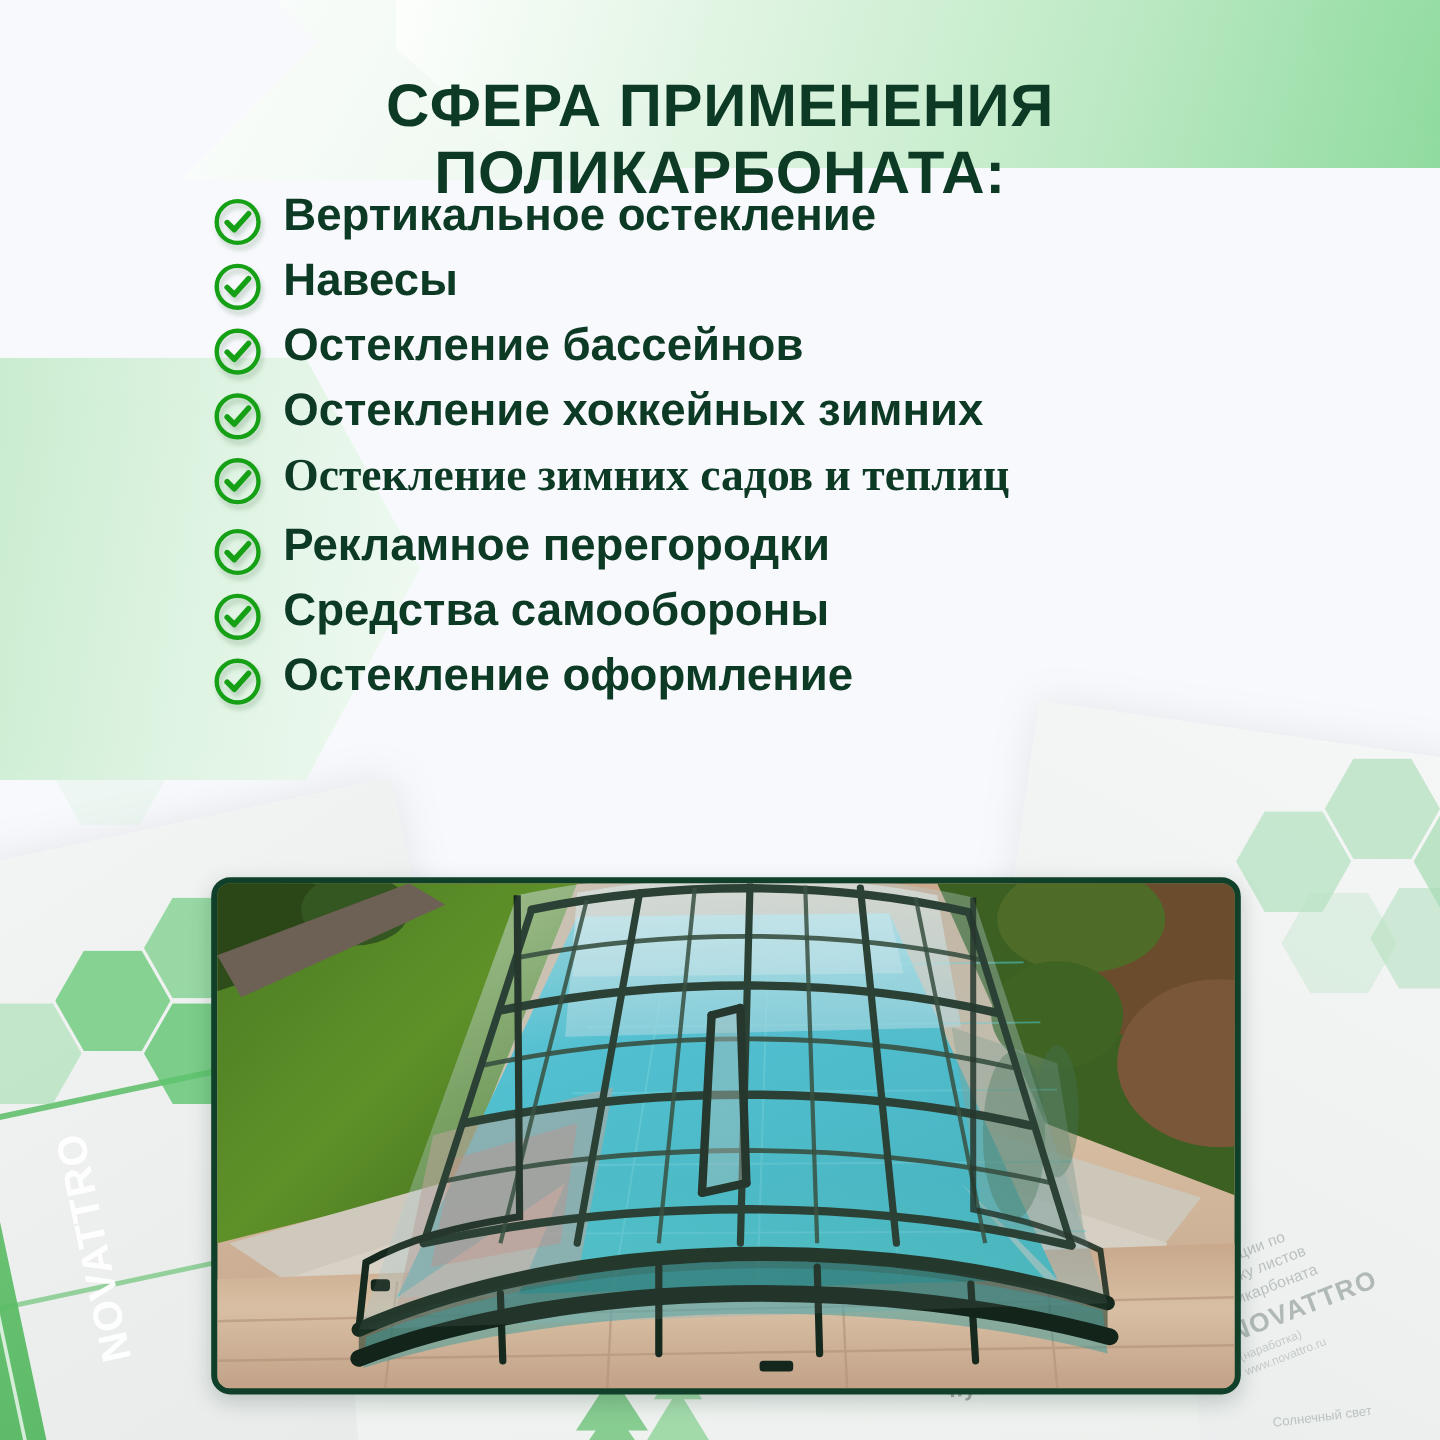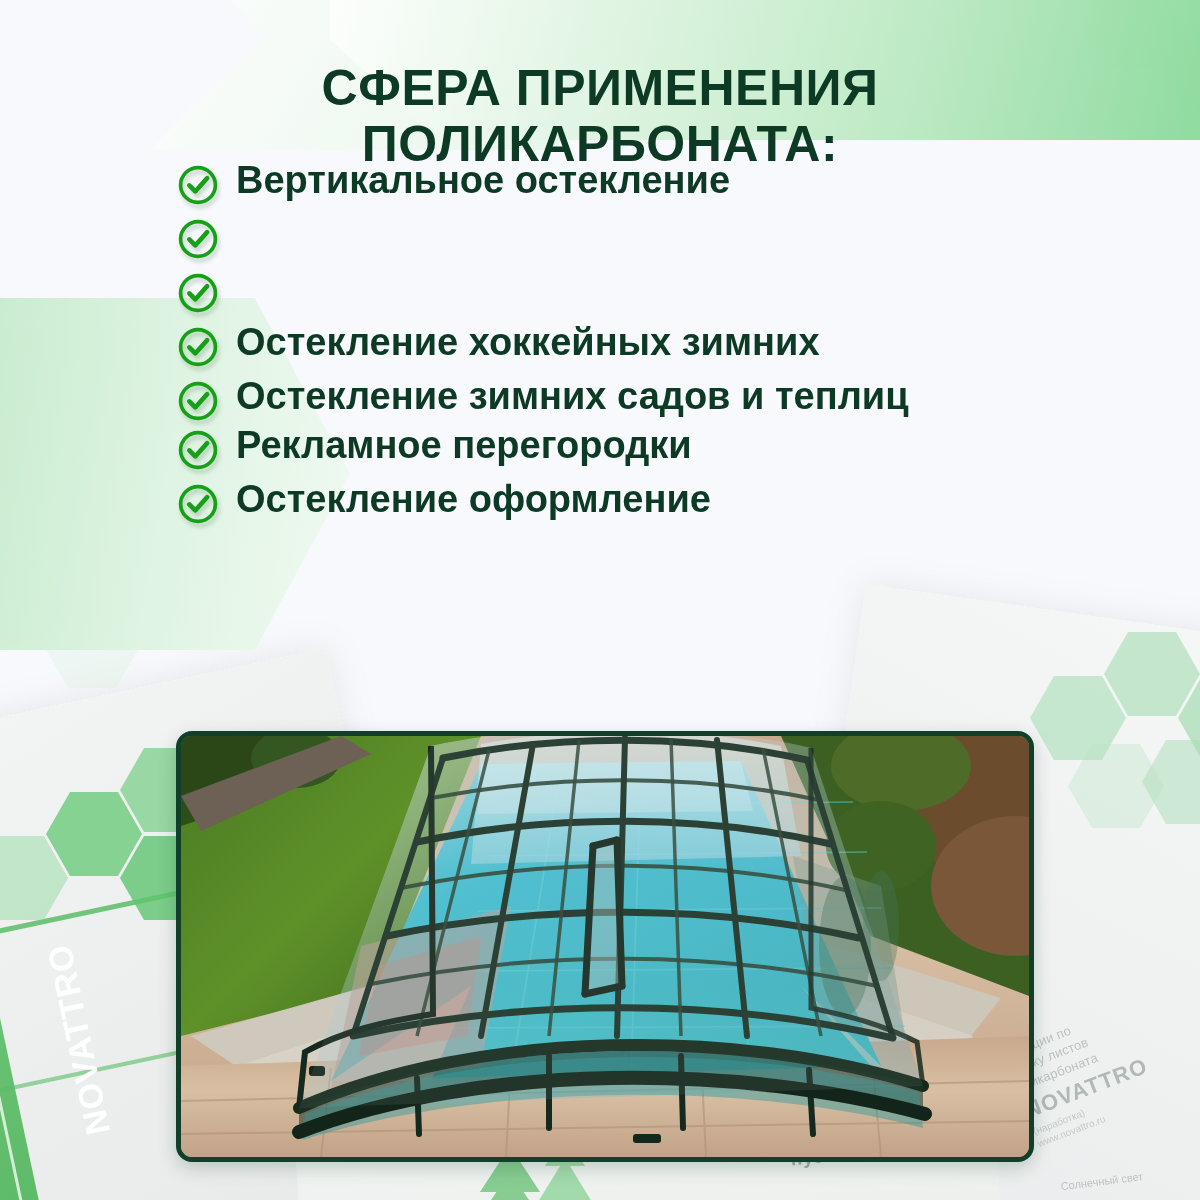--- a/index.html
+++ b/index.html
@@ -144,21 +144,21 @@
   
   .list{
     position:absolute;left:176px;top:160px;width:900px;
     z-index:6;
     text-align:center;
   }
   .item{
     display:flex;align-items:flex-start;
     margin-bottom:7px;
   }
-  .item.tight{margin-bottom:2px;}
+  .item.tight{margin-bottom:12px;font-family:Liberation Serif, serif;}
   .chk{
     flex:0 0 auto;
     width:44px;height:44px;
     margin-right:16px;margin-top:3px;
     filter:drop-shadow(2px 4px 2px rgba(60,110,70,.28));
   }
   .chk svg{display:block;width:44px;height:44px;}
   .item-label{
     color:#0d3a24;
     font-weight:700;
@@ -270,29 +270,31 @@
       <span class="item-label">Вертикальное остекление</span>
     </div>
 
     <div class="item">
       <span class="chk">
         <svg viewBox="0 0 48 48" aria-hidden="true">
           <circle cx="24" cy="24" r="19" fill="none" stroke="#16a016" stroke-width="4"></circle>
           <path d="M14.5 24.5 L21 31 L34 16.5" fill="none" stroke="#16a016" stroke-width="5" stroke-linecap="round" stroke-linejoin="round"></path>
         </svg>
       </span>
-    </div>
-
-    <div class="item">
-      <span class="chk">
-        <svg viewBox="0 0 48 48" aria-hidden="true">
-          <circle cx="24" cy="24" r="19" fill="none" stroke="#16a016" stroke-width="4"></circle>
-          <path d="M14.5 24.5 L21 31 L34 16.5" fill="none" stroke="#16a016" stroke-width="5" stroke-linecap="round" stroke-linejoin="round"></path>
-        </svg>
-      </span>
+      <span class="item-label">Навесы</span>
+    </div>
+
+    <div class="item">
+      <span class="chk">
+        <svg viewBox="0 0 48 48" aria-hidden="true">
+          <circle cx="24" cy="24" r="19" fill="none" stroke="#16a016" stroke-width="4"></circle>
+          <path d="M14.5 24.5 L21 31 L34 16.5" fill="none" stroke="#16a016" stroke-width="5" stroke-linecap="round" stroke-linejoin="round"></path>
+        </svg>
+      </span>
+      <span class="item-label">Остекление бассейнов</span>
     </div>
 
     <div class="item">
       <span class="chk">
         <svg viewBox="0 0 48 48" aria-hidden="true">
           <circle cx="24" cy="24" r="19" fill="none" stroke="#16a016" stroke-width="4"></circle>
           <path d="M14.5 24.5 L21 31 L34 16.5" fill="none" stroke="#16a016" stroke-width="5" stroke-linecap="round" stroke-linejoin="round"></path>
         </svg>
       </span>
       <span class="item-label">Остекление хоккейных зимних</span>
@@ -311,20 +313,29 @@
     <div class="item">
       <span class="chk">
         <svg viewBox="0 0 48 48" aria-hidden="true">
           <circle cx="24" cy="24" r="19" fill="none" stroke="#16a016" stroke-width="4"></circle>
           <path d="M14.5 24.5 L21 31 L34 16.5" fill="none" stroke="#16a016" stroke-width="5" stroke-linecap="round" stroke-linejoin="round"></path>
         </svg>
       </span>
       <span class="item-label">Рекламное перегородки</span>
     </div>
 
+    <div class="item">
+      <span class="chk">
+        <svg viewBox="0 0 48 48" aria-hidden="true">
+          <circle cx="24" cy="24" r="19" fill="none" stroke="#16a016" stroke-width="4"></circle>
+          <path d="M14.5 24.5 L21 31 L34 16.5" fill="none" stroke="#16a016" stroke-width="5" stroke-linecap="round" stroke-linejoin="round"></path>
+        </svg>
+      </span>
+      <span class="item-label">Средства самообороны</span>
+    </div>
 
     <div class="item">
       <span class="chk">
         <svg viewBox="0 0 48 48" aria-hidden="true">
           <circle cx="24" cy="24" r="19" fill="none" stroke="#16a016" stroke-width="4"></circle>
           <path d="M14.5 24.5 L21 31 L34 16.5" fill="none" stroke="#16a016" stroke-width="5" stroke-linecap="round" stroke-linejoin="round"></path>
         </svg>
       </span>
       <span class="item-label">Остекление оформление</span>
     </div>

